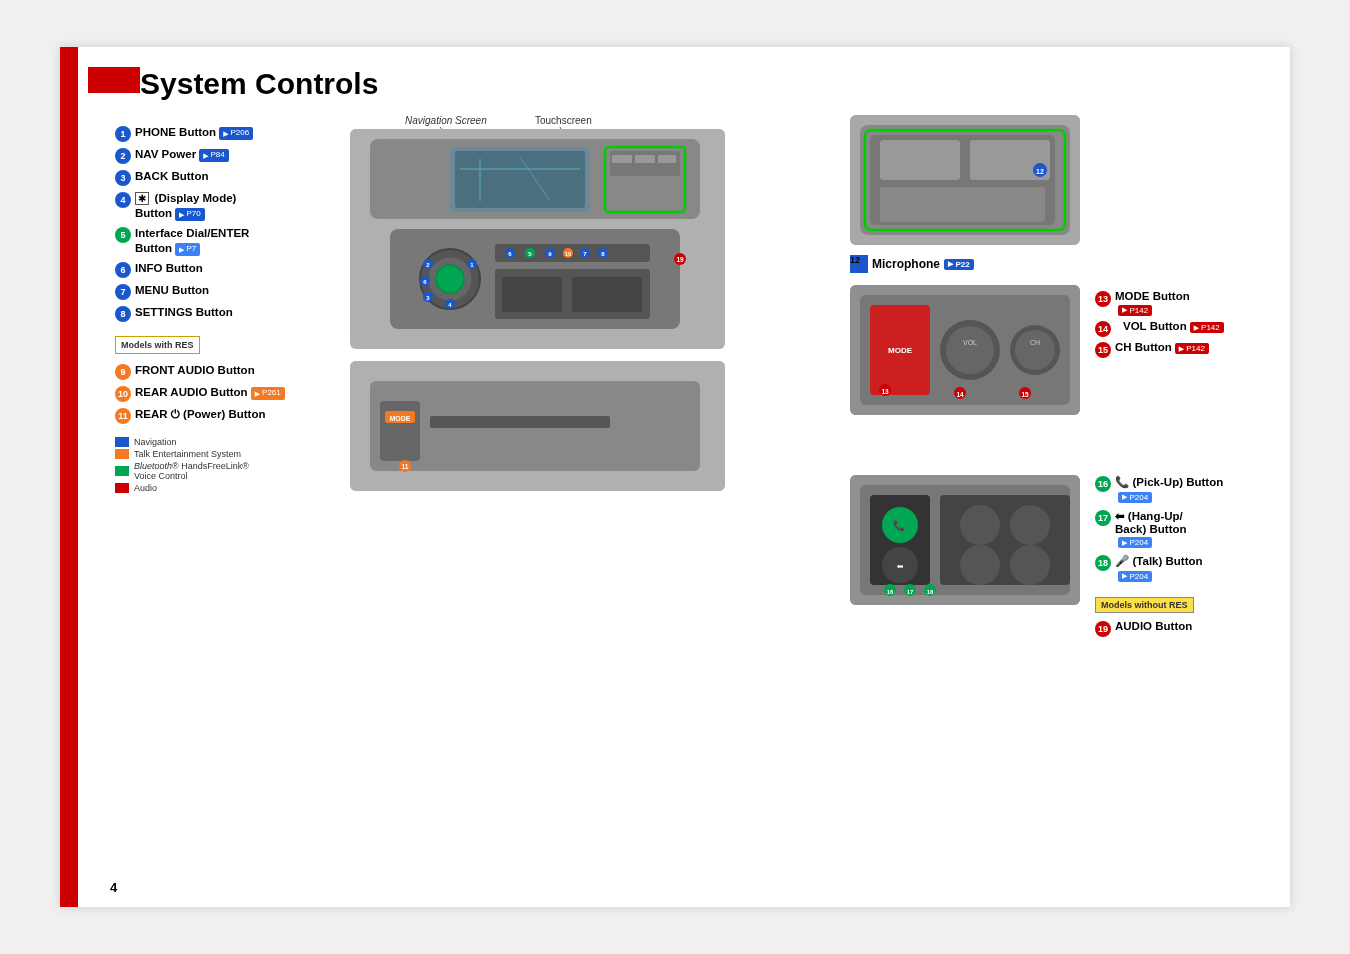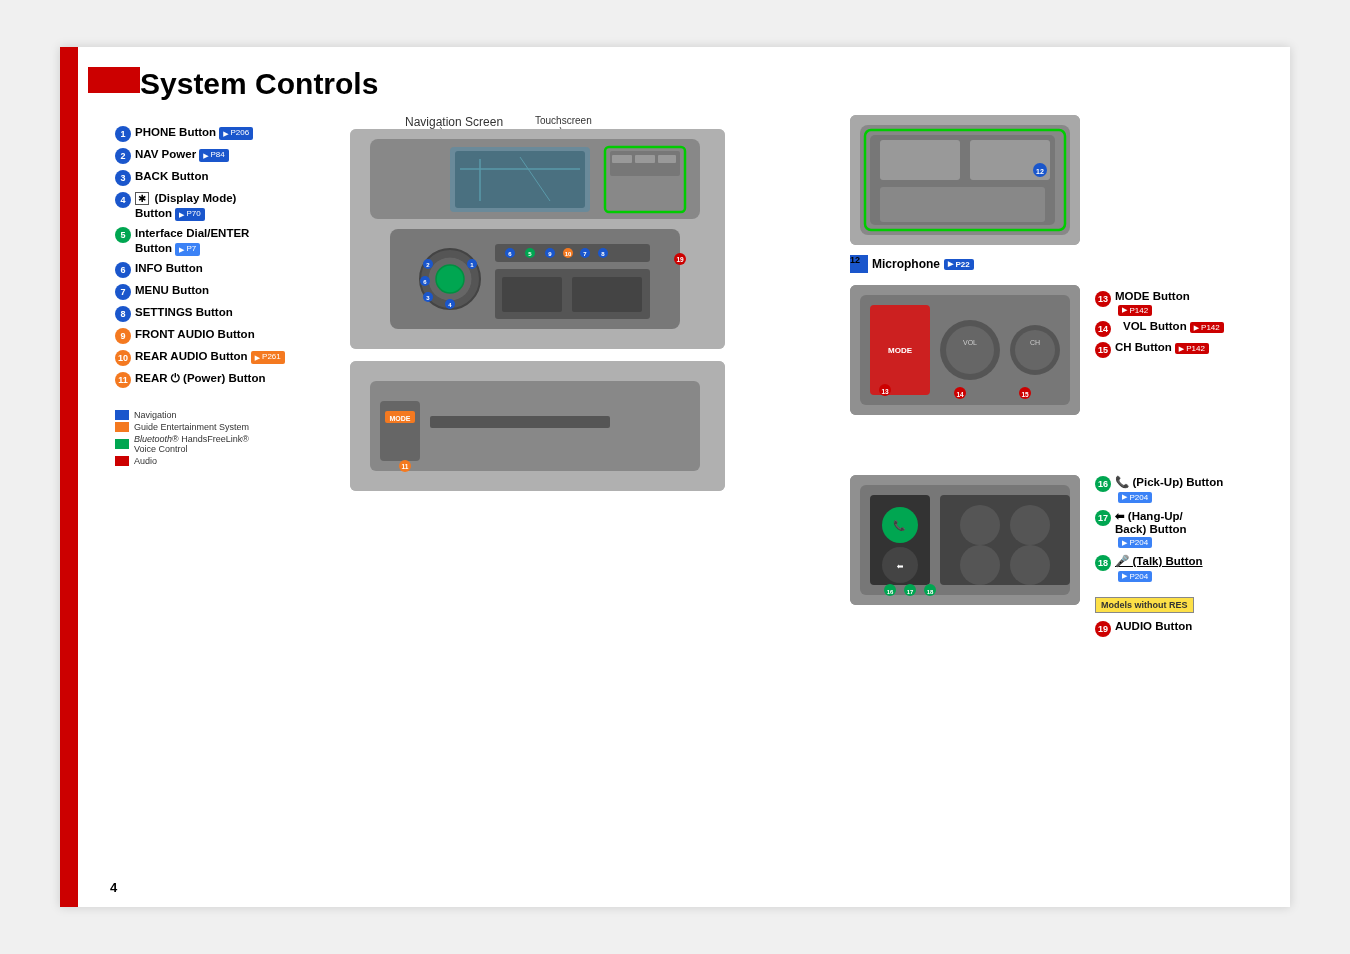--- a/index.html
+++ b/index.html
@@ -204,59 +204,62 @@
     <div class="ctrl-item">
       <span class="num num-blue">7</span>
       <span class="label"><b>MENU Button</b></span>
     </div>
 
     <div class="ctrl-item">
       <span class="num num-blue">8</span>
       <span class="label"><b>SETTINGS Button</b></span>
     </div>
 
+    <div style="margin-top:8px; margin-bottom:5px;">
+      <div class="models-box">Models with RES</div>
+    </div>
 
     <div class="ctrl-item">
       <span class="num" style="background:#f47920;">9</span>
       <span class="label"><b>FRONT AUDIO Button</b></span>
     </div>
 
     <div class="ctrl-item">
       <span class="num" style="background:#f47920;">10</span>
       <span class="label"><b>REAR AUDIO Button</b><span class="ref-link" style="background:#f47920;">P261</span></span>
     </div>
 
     <div class="ctrl-item">
       <span class="num" style="background:#f47920;">11</span>
       <span class="label"><b>REAR ⏻ (Power) Button</b></span>
     </div>
 
-    <div style="margin-top:22px;">
+    <div style="margin-top:13px;">
       <div class="legend-item">
         <div class="legend-color" style="background:#1a56cc;"></div>
         <span class="legend-text">Navigation</span>
       </div>
       <div class="legend-item">
         <div class="legend-color" style="background:#f47920;"></div>
-        <span class="legend-text">Guide Entertainment System</span>
+        <span class="legend-text">Talk Entertainment System</span>
       </div>
       <div class="legend-item">
         <div class="legend-color" style="background:#00a651;"></div>
         <span class="legend-text"><i>Bluetooth</i>® HandsFreeLink®<br>Voice Control</span>
       </div>
       <div class="legend-item">
         <div class="legend-color" style="background:#cc0000;"></div>
         <span class="legend-text">Audio</span>
       </div>
     </div>
   </div>
 
   <div style="position:absolute; top:68px; left:290px; width:400px;">
 
-    <div style="position:absolute; top:0; left:55px; font-size:12px; color:#333;">Navigation Screen</div>
+    <div style="position:absolute; top:0; left:55px; font-size:10px; color:#333;font-style:italic;">Navigation Screen</div>
     <div style="position:absolute; top:0; left:185px; font-size:10px; color:#333;">Touchscreen</div>
 
     <svg style="position:absolute; top:0; left:0; width:380px; height:260px;">
 
       <line x1="90" y1="12" x2="130" y2="60" stroke="#333" stroke-width="0.8"></line>
 
       <line x1="210" y1="12" x2="230" y2="55" stroke="#333" stroke-width="0.8"></line>
     </svg>
 
     <div style="position:absolute; top:14px; left:0; width:375px; height:220px; background:#c8c8c8; border-radius:6px; overflow:hidden;">
@@ -455,21 +458,21 @@
       <div class="right-item" style="margin-top:6px;">
         <span class="num" style="background:#00a651;">17</span>
         <span style="font-size:11.5px;">
           <b>⬅ (Hang-Up/<br>Back) Button</b><br>
           <span class="ref-link green">P204</span>
         </span>
       </div>
 
       <div class="right-item" style="margin-top:6px;">
         <span class="num" style="background:#00a651;">18</span>
-        <span style="font-size:11.5px;text-decoration:underline;">
+        <span style="font-size:11.5px;">
           <b>🎤 (Talk) Button</b><br>
           <span class="ref-link green">P204</span>
         </span>
       </div>
 
       <div style="margin-top:12px;">
         <div class="models-box2">Models without RES</div>
         <div class="right-item" style="margin-top:4px;">
           <span class="num" style="background:#cc0000;">19</span>
           <span style="font-size:11.5px;"><b>AUDIO Button</b></span>

